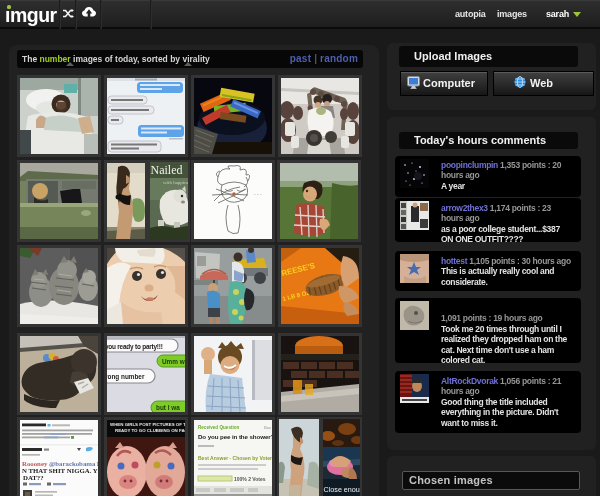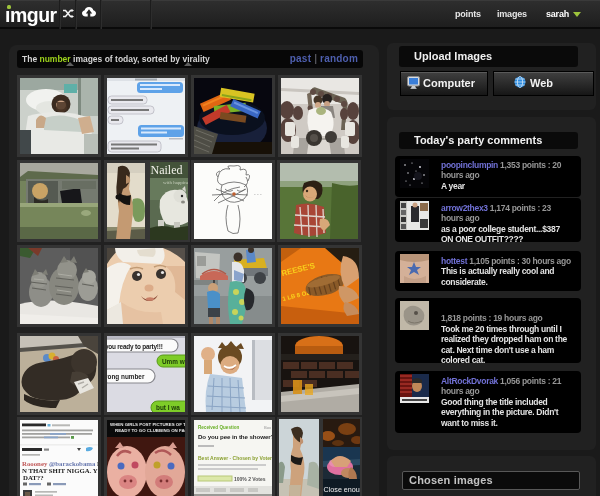--- a/index.html
+++ b/index.html
@@ -41,21 +41,21 @@
 <div class="abs" id="idot"></div>
 <svg class="abs" style="left:63px;top:9px" width="11" height="9" viewBox="0 0 11 9">
  <path d="M0 1.5 L2.5 1.5 L7.5 7.5 L9.5 7.5" stroke="#f2f2f2" stroke-width="1.6" fill="none"></path>
  <path d="M0 7.5 L2.5 7.5 L7.5 1.5 L9.5 1.5" stroke="#f2f2f2" stroke-width="1.6" fill="none"></path>
  <path d="M8.5 0 L11 1.5 L8.5 3 Z M8.5 6 L11 7.5 L8.5 9 Z" fill="#f2f2f2"></path>
 </svg>
 <svg class="abs" style="left:82px;top:7px" width="14" height="13" viewBox="0 0 14 13">
  <path d="M7 0 C9.5 0 11 1.5 11.3 3.2 C13 3.6 14 4.8 14 6.3 C14 8.2 12.5 9.5 10.5 9.5 L3.5 9.5 C1.5 9.5 0 8.2 0 6.3 C0 4.8 1 3.6 2.7 3.2 C3 1.5 4.5 0 7 0 Z" fill="#fff"></path>
  <path d="M7 2.2 L10.2 6.5 L8.3 6.5 L8.3 12.5 L5.7 12.5 L5.7 6.5 L3.8 6.5 Z" fill="#252525"></path>
 </svg>
-<div class="abs nav" style="left:455px">points</div>
+<div class="abs nav" style="left:455px">autopia</div>
 <div class="abs nav" style="left:497px">images</div>
 <div class="abs nav" style="left:546px;color:#fff">sarah</div>
 <div class="abs" id="caret"></div>
 
 <div class="abs" id="cpanel"></div>
 <div class="abs" id="hbar"><span style="margin-left:5px">The <span class="g">number</span> images of today, sorted by virality</span><span class="links">past <span class="sep" style="color:#55565c">|</span> random</span></div>
 
 <div class="abs" style="left:66px;top:62px;width:0;height:0;border-left:4px solid transparent;border-right:4px solid transparent;border-bottom:4px solid #5f5f5f"></div>
 <div class="abs" style="left:184px;top:62px;width:0;height:0;border-left:4px solid transparent;border-right:4px solid transparent;border-bottom:4px solid #5f5f5f"></div>
 
@@ -550,21 +550,21 @@
     <path d="M5 10 L8 10 L9 12 L4 12 Z" fill="#c8ccd0"></path>
     <rect x="3.5" y="12" width="6" height="1" fill="#b0b4b8"></rect>
   </svg>
 <svg class="abs" style="left:514px;top:76px" width="12" height="12" viewBox="0 0 12 12">
     <circle cx="6" cy="6" r="5.5" fill="#2a8ae0"></circle>
     <ellipse cx="6" cy="6" rx="2.6" ry="5.5" fill="none" stroke="#cfe4f6" stroke-width="0.8"></ellipse>
     <path d="M0.5 6 L11.5 6 M1.2 3 L10.8 3 M1.2 9 L10.8 9" stroke="#cfe4f6" stroke-width="0.8"></path>
   </svg>
 
 <div class="abs sp" style="top:117px;height:333px"></div>
-<div class="abs sbar" style="top:132px;height:17px;line-height:17px"><span>Today's party comments</span></div>
+<div class="abs sbar" style="top:132px;height:17px;line-height:17px"><span>Today's hours comments</span></div>
 
 <div class="abs cbox" style="top:156px;height:41px"></div>
 <div class="abs av" style="top:159px">
     <svg width="29" height="29">
       <rect width="29" height="29" fill="#050508"></rect>
       <g fill="#e8e8f0">
         <circle cx="5" cy="6" r="0.8"></circle>
         <circle cx="12" cy="4" r="0.6"></circle>
         <circle cx="20" cy="8" r="0.9"></circle>
         <circle cx="8" cy="14" r="0.7"></circle>
@@ -610,21 +610,21 @@
 
 <div class="abs cbox" style="top:298px;height:65px"></div>
 <div class="abs av" style="top:301px">
     <svg width="29" height="29">
       <rect width="29" height="29" fill="#c0b8a8"></rect>
       <path d="M4 10 Q10 2 18 6 Q26 10 24 18 Q20 26 10 24 Q2 20 4 10" fill="#9a9488"></path>
       <circle cx="16" cy="12" r="2" fill="#555048"></circle>
       <path d="M8 20 Q14 24 22 20" stroke="#7a7468" fill="none"></path>
     </svg>
   </div>
-<div class="abs ctext" style="top:303px"><br><span class="pts">1,818 points : 19 hours ago</span><br>Took me 20 times through until I<br>realized they dropped ham on the<br>cat. Next time don't use a ham<br>colored cat.</div>
+<div class="abs ctext" style="top:303px"><br><span class="pts">1,091 points : 19 hours ago</span><br>Took me 20 times through until I<br>realized they dropped ham on the<br>cat. Next time don't use a ham<br>colored cat.</div>
 
 <div class="abs cbox" style="top:371px;height:62px"></div>
 <div class="abs av" style="top:374px">
     <svg width="29" height="29">
       <rect width="29" height="29" fill="#1a2a4a"></rect>
       <rect x="0" y="0" width="12" height="23" fill="#6a1410"></rect>
       <path d="M0 2 L12 2 M0 6 L12 6 M0 10 L12 10 M0 14 L12 14 M0 18 L12 18" stroke="#a83028" stroke-width="1.6"></path>
       <ellipse cx="17" cy="12" rx="5" ry="6" fill="#c08858"></ellipse>
       <path d="M12 6 Q17 2 22 6 L22 9 L12 9 Z" fill="#2a2a2a"></path>
       <rect x="0" y="23" width="29" height="6" fill="#e8e8e8"></rect>

